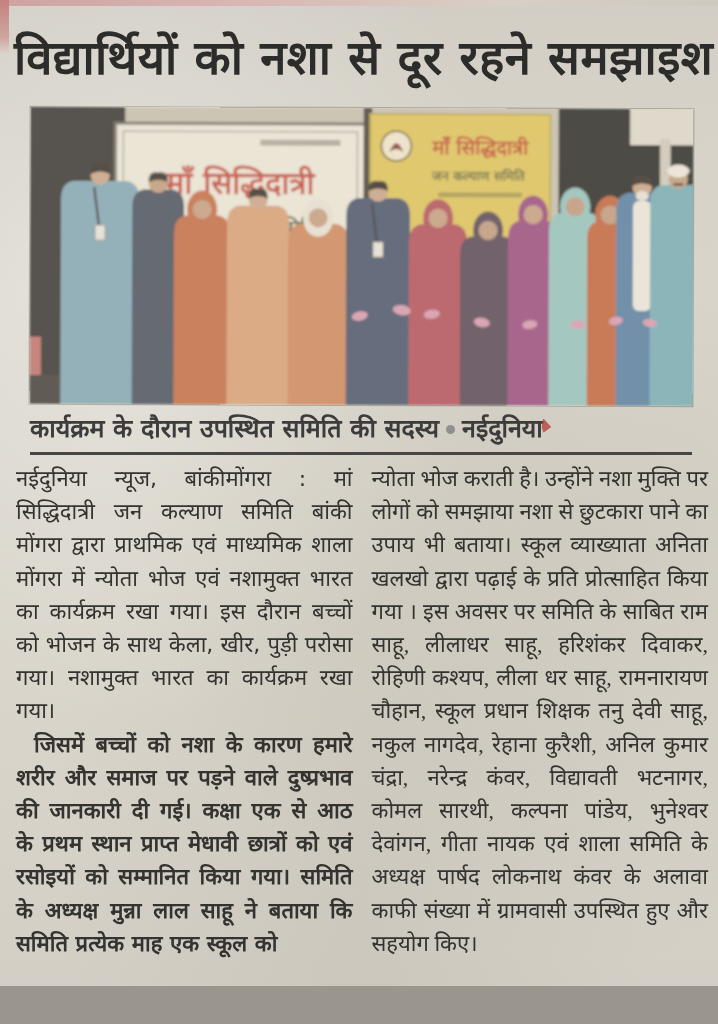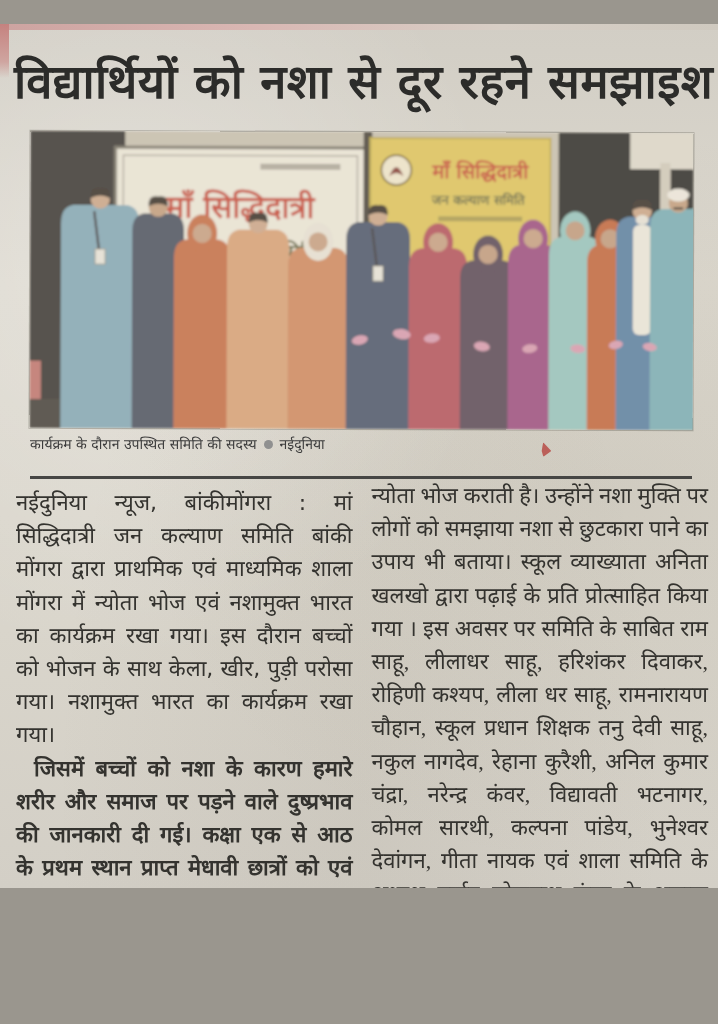--- a/index.html
+++ b/index.html
@@ -1,51 +1,50 @@
 <!DOCTYPE html>
 <html><head>
 <meta charset="utf-8">
 <style>
   html,body{margin:0;padding:0;background:#9a968e;}
   .page{
-    position:relative;width:718px;height:864px;overflow:hidden;
+    position:relative;width:718px;height:986px;overflow:hidden;
     font-family:"DejaVu Sans","Liberation Sans",sans-serif;
     background:
       radial-gradient(ellipse at 18% 28%, rgba(255,255,255,.28), transparent 45%),
       radial-gradient(ellipse at 85% 55%, rgba(120,110,90,.10), transparent 55%),
       radial-gradient(ellipse at 50% 90%, rgba(110,100,85,.08), transparent 60%),
       linear-gradient(180deg,#d2cec5 0%,#dcd8ce 30%,#d9d5cb 70%,#d3cfc6 100%);
-    margin-top: 24px;
   }
   
   .edge-top{position:absolute;top:0;left:0;width:100%;height:6px;
     background:linear-gradient(90deg,#cda3a0,#d9b7b3 35%,#d8cfc6 70%,#cfc9bf);}
   .edge-left{position:absolute;top:0;left:0;width:9px;height:54px;
     background:linear-gradient(180deg,#c5827f,#cfa5a0 70%,rgba(207,165,160,0));}
   .red-mark{position:absolute;left:540px;top:420px;width:11px;height:13px;
     background:#b5443f;opacity:.8;transform:rotate(24deg);
     clip-path:polygon(0 0,100% 35%,55% 100%,20% 65%);}
   
   .headline{position:absolute;left:14px;top:26px;width:692px;margin:0;
     font-size:47px;line-height:64px;font-weight:bold;color:#2c2c2a;
     letter-spacing:.5px;white-space:nowrap;}
   
   .photo{position:absolute;left:30px;top:108px;width:663px;height:297px;margin:0;
     transform:rotate(.2deg);box-shadow:0 0 0 1px rgba(90,85,75,.35);}
   .photo svg{display:block;}
   
   .caption{position:absolute;left:30px;top:410px;width:620px;
-    font-size:14px;font-weight:normal;color:#3c3c3c;white-space:nowrap;}
+    font-size:25px;font-weight:bold;color:#3c3c3c;white-space:nowrap;}
   .caption .bullet{display:inline-block;width:9px;height:9px;border-radius:50%;
     background:#909090;margin:0 7px 2px 7px;vertical-align:middle;}
   
   .rule{position:absolute;left:30px;top:452px;width:662px;height:3px;
     background:#464644;border:0;margin:0;}
   
-  .article{position:absolute;left:16px;top:462px;width:692px;display:flex;gap:19px;}
+  .article{position:absolute;left:16px;top:462px;width:692px;display:flex;gap:19px;align-items:flex-end;}
   .col{width:340px;font-size:22px;line-height:33.2px;color:#34332f;
     text-align:justify;}
   .col p{margin:0;}
   .col p.indent{text-indent:18px;font-weight:bold;}
   .col.right{margin-top:-7px;font-family:Liberation Serif, serif;}
 </style>
 </head>
 <body>
 
 <div class="page">

